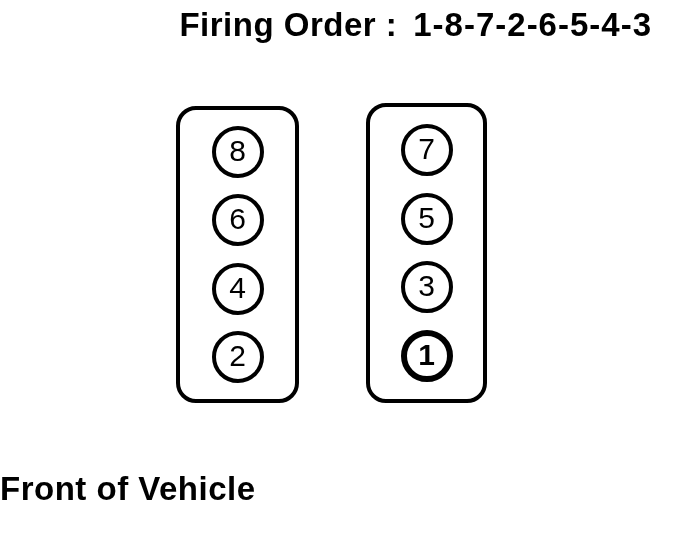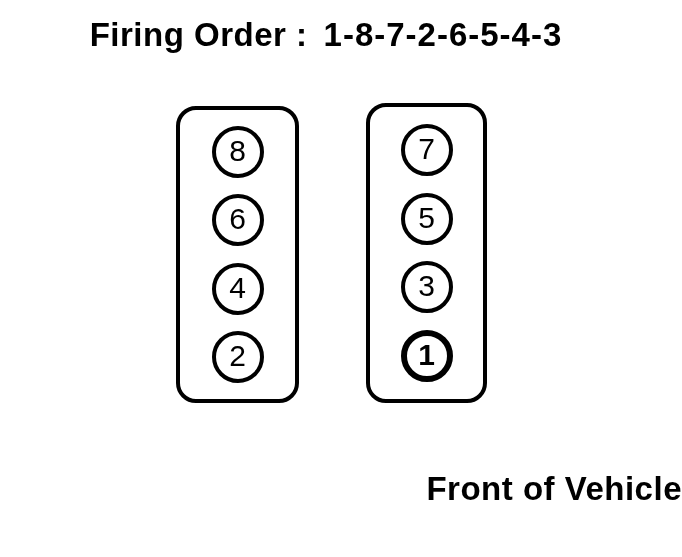--- a/index.html
+++ b/index.html
@@ -12,23 +12,23 @@
     width: 682px;
     height: 557px;
     background: #ffffff;
     font-family: "Liberation Sans", sans-serif;
     color: #000000;
     overflow: hidden;
   }
   .title {
     position: absolute;
     left: 0;
-    top: 16px;
+    top: 6px;
     width: 652px;
-    text-align: center;
+    text-align: right;
     font-size: 33px;
     font-weight: 700;
     letter-spacing: 0.5px;
     white-space: nowrap;
   }
   .title .sequence {
     margin-left: 16px;
     letter-spacing: 1px;
   }
   .bank {
@@ -71,21 +71,21 @@
   }
   .cyl.highlight {
     border-width: 6px;
     font-weight: 700;
   }
   .footer {
     position: absolute;
     left: 0;
     top: 470px;
     width: 682px;
-    text-align: right;
+    text-align: left;
     font-size: 33px;
     font-weight: 700;
     letter-spacing: 0.5px;
     white-space: nowrap;
   }
 </style>
 </head>
 <body>
 
 <div class="page">

